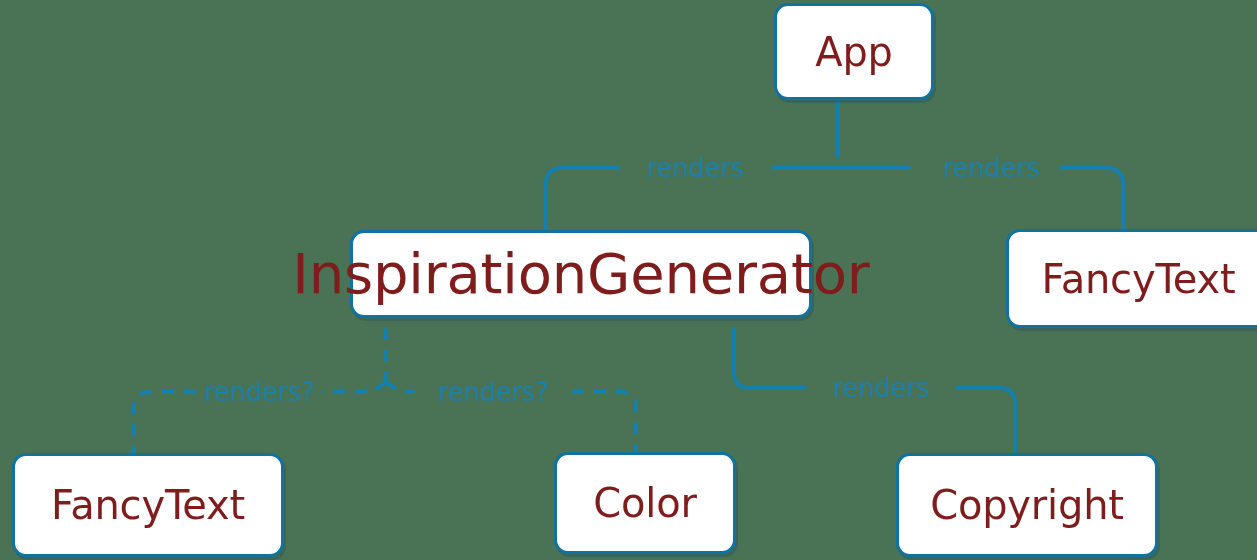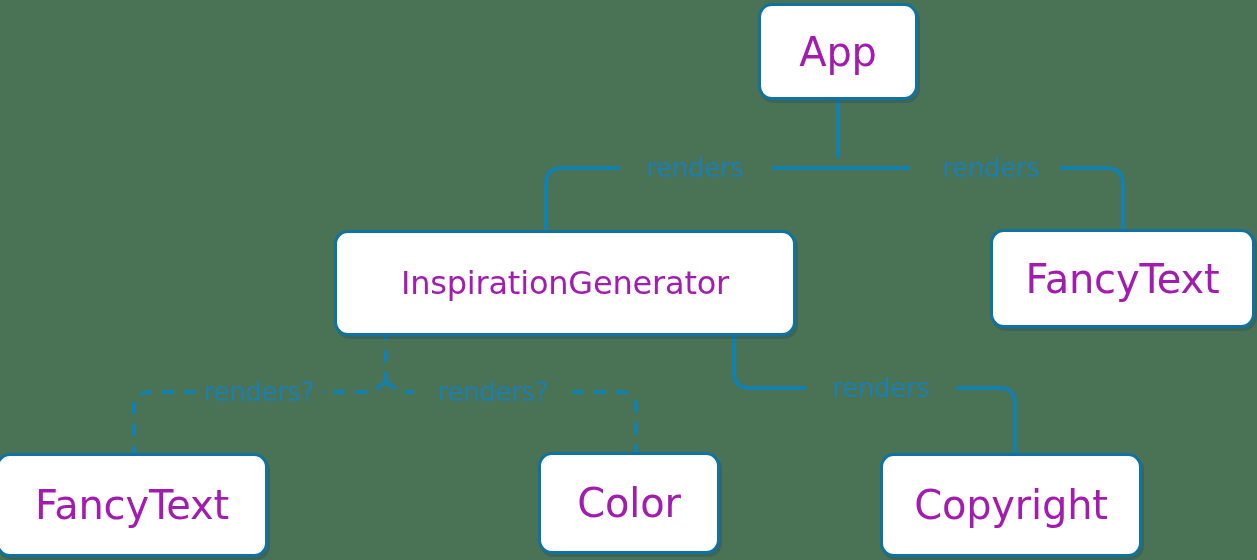--- a/index.html
+++ b/index.html
@@ -29,35 +29,36 @@
   }
   .node {
     position: absolute;
     box-sizing: border-box;
     background: #ffffff;
     border: 3px solid #10739f;
     border-radius: 14px;
     display: flex;
     align-items: center;
     justify-content: center;
-    color: #a21caf;
+    color: #7f1d1d;
     font-family: "DejaVu Sans", sans-serif;
     font-weight: 400;
     letter-spacing: -0.2px;
     white-space: nowrap;
     box-shadow: 2px 3px 0 rgba(20, 70, 100, 0.28);
     z-index: 3;
+    margin-left: 16px;
   }
   .node-label {
     display: block;
     line-height: 1;
   }
   
   #node-app          { left: 758px;  top: 3px;   width: 160px; height: 97px; font-size: 40px; }
-  #node-inspiration  { left: 334px;  top: 230px; width: 462px; height: 106px; font-size: 32px; }
+  #node-inspiration  { left: 334px;  top: 230px; width: 462px; height: 88px; font-size: 56px; }
   #node-fancytext-r  { left: 990px;  top: 229px; width: 265px; height: 99px; font-size: 40px; }
   #node-fancytext-l  { left: -4px;   top: 453px; width: 272px; height: 104px; font-size: 40px; }
   #node-color        { left: 538px;  top: 452px; width: 182px; height: 102px; font-size: 40px; }
   #node-copyright    { left: 880px;  top: 453px; width: 262px; height: 104px; font-size: 40px; }
 
   .edge-label-text {
     font-family: "DejaVu Sans", sans-serif;
     font-size: 26px;
     fill: #1c7fad;
     letter-spacing: -0.3px;

